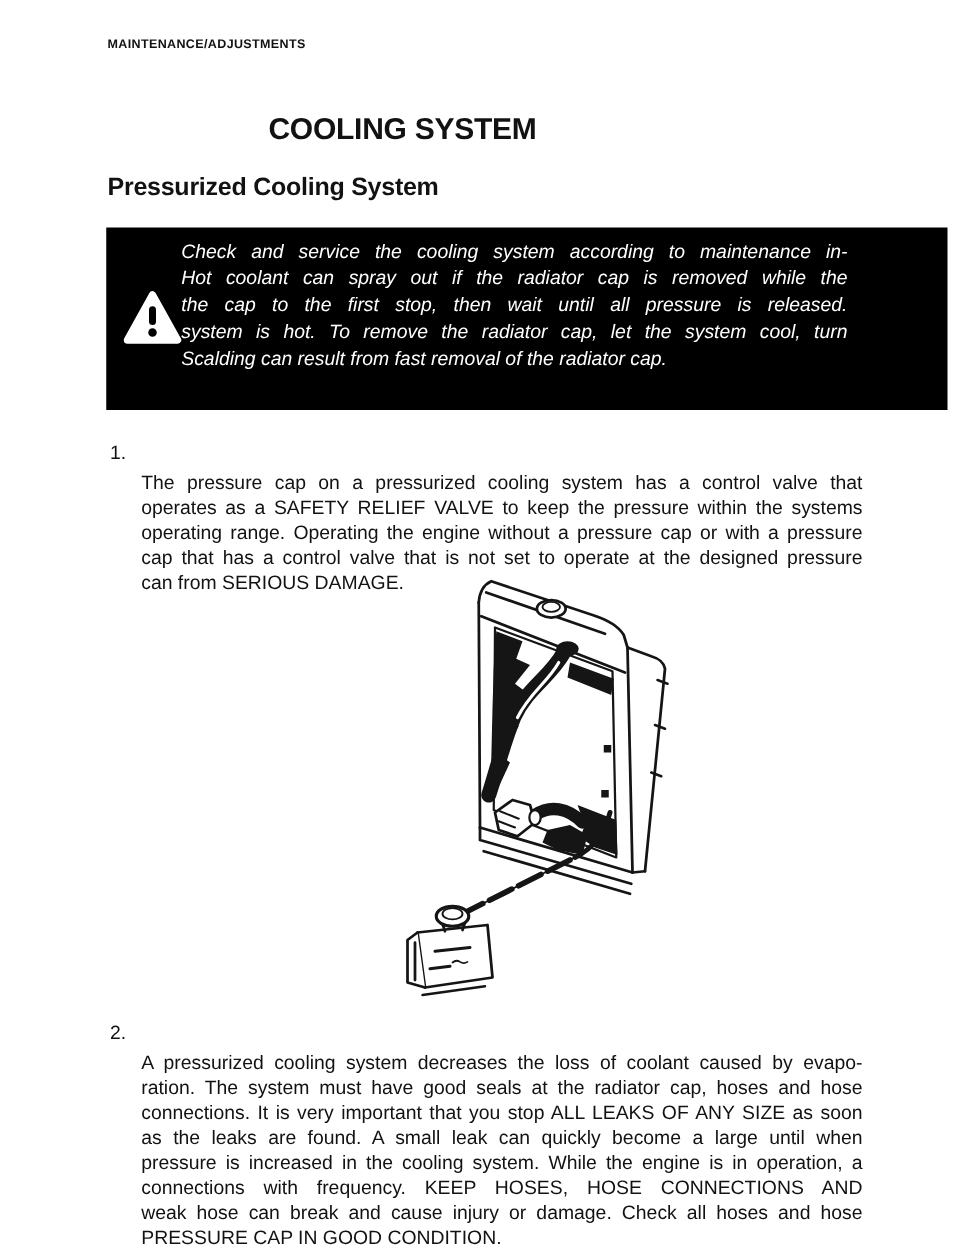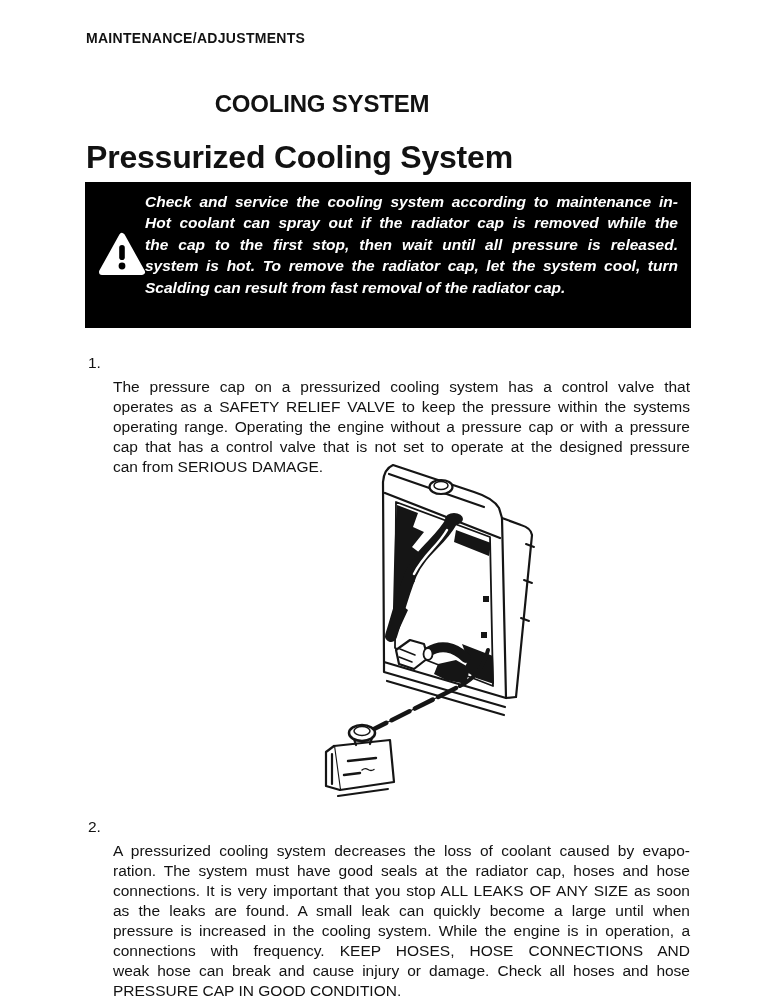--- a/index.html
+++ b/index.html
@@ -7,33 +7,33 @@
     position: relative;
     width: 772px;
     height: 1000px;
     background: #ffffff;
     color: #121212;
     font-family: "Liberation Sans", sans-serif;
     overflow: hidden;
   }
   .hdr {
     position: absolute; left: 86px; top: 30px;
-    font-size: 14px; font-weight: bold; letter-spacing: 0.3px;
+    font-size: 10px; font-weight: bold; letter-spacing: 0.3px;
   }
   .title {
     position: absolute; left: 0; top: 90px; width: 644px;
     text-align: center; font-size: 24px; font-weight: bold; letter-spacing: -0.2px;
   }
   .section {
     position: absolute; left: 86px; top: 139px;
-    font-size: 32px; font-weight: bold; letter-spacing: -0.2px;
+    font-size: 20px; font-weight: bold; letter-spacing: -0.2px;
   }
   .warnbox {
-    position: absolute; left: 85px; top: 182px; width: 606px; height: 146px;
-    background: #000; color: #fff; font-weight: bold;
+    position: absolute; left: 85px; top: 182px; width: 673px; height: 146px;
+    background: #000; color: #fff;
   }
   .warnicon { position: absolute; left: 13px; top: 50px; }
   .warntext {
     position: absolute; left: 60px; top: 9px; width: 533px;
     font-size: 15.5px; line-height: 21.4px; font-style: italic;
   }
   .item { position: absolute; width: 604px; }
   .item-1 { left: 86px; top: 353px; }
   .item-2 { left: 86px; top: 817px; }
   .inum { position: absolute; left: 2px; top: 0; font-size: 15.5px; line-height: 20px; }

